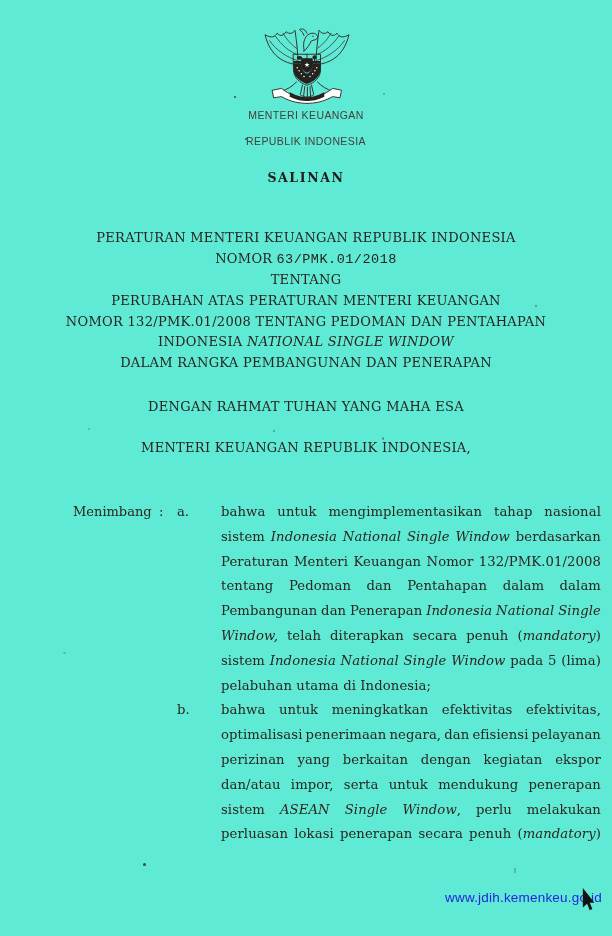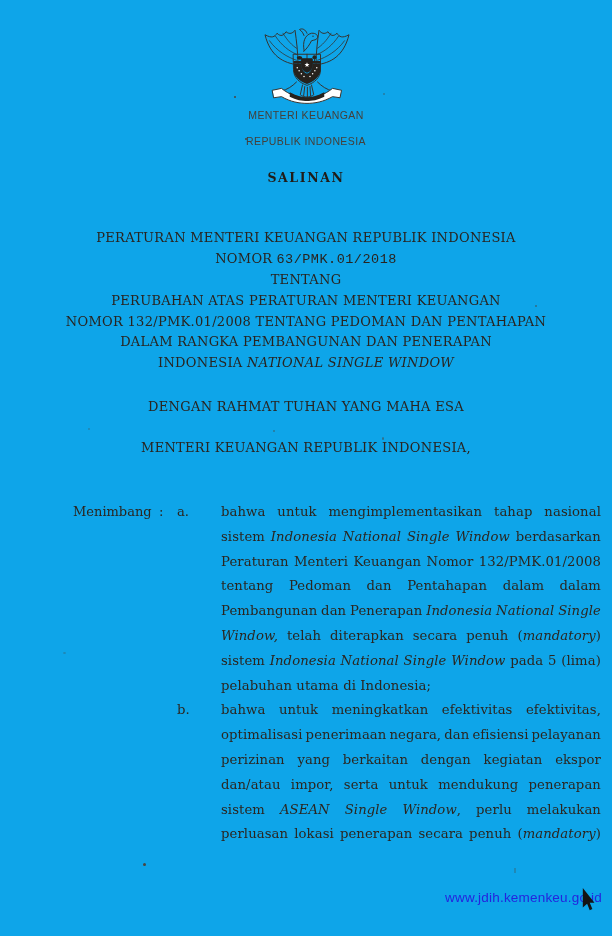--- a/index.html
+++ b/index.html
@@ -1,17 +1,17 @@
 <!DOCTYPE html>
 <html><head>
 <meta charset="utf-8">
 <style>
   html,body{margin:0;padding:0;}
   body{width:612px;height:936px;background:#ffffff;font-family:"DejaVu Serif",serif;color:#2b2620;overflow:hidden;}
-  #page{position:absolute;left:0;top:0;width:612px;height:936px;background:#0ea5e9;}
+  #page{position:absolute;left:0;top:0;width:612px;height:936px;background:#5eead4;}
 
   
   .emblem{position:absolute;left:262px;top:22px;width:90px;height:84px;}
   .lh-sans{position:absolute;left:0;width:612px;text-align:center;
            font-family:"Liberation Sans",sans-serif;font-size:10.5px;
            letter-spacing:.4px;color:#44403b;}
   .lh1{top:109px;}
   .lh2{top:121px;margin-top:14px;}
   .salinan{position:absolute;left:0;top:131px;width:612px;text-align:center;
            font-family:"DejaVu Serif",serif;font-weight:bold;font-size:12.5px;
@@ -106,24 +106,24 @@
   <div class="salinan">SALINAN</div>
 
   <div class="title-block">
     <div class="t-line">PERATURAN MENTERI KEUANGAN REPUBLIK INDONESIA</div>
     <div class="t-line">
       <span>NOMOR</span><span class="mono">63/PMK.01/2018</span>
     </div>
     <div class="t-line">TENTANG</div>
     <div class="t-line">PERUBAHAN ATAS PERATURAN MENTERI KEUANGAN</div>
     <div class="t-line">NOMOR 132/PMK.01/2008 TENTANG PEDOMAN DAN PENTAHAPAN</div>
-    <div class="t-line">DALAM RANGKA PEMBANGUNAN DAN PENERAPAN</div>
     <div class="t-line">
       <span>INDONESIA </span><i>NATIONAL SINGLE WINDOW</i>
     </div>
+    <div class="t-line">DALAM RANGKA PEMBANGUNAN DAN PENERAPAN</div>
   </div>
 
   <div class="caps-line invocation">DENGAN RAHMAT TUHAN YANG MAHA ESA</div>
   <div class="caps-line authority">MENTERI KEUANGAN REPUBLIK INDONESIA,</div>
 
   <div class="m-label">Menimbang</div>
   <div class="m-colon">:</div>
   <div class="m-body">
       <div class="m-item">
         <span class="m-marker">a.</span>

